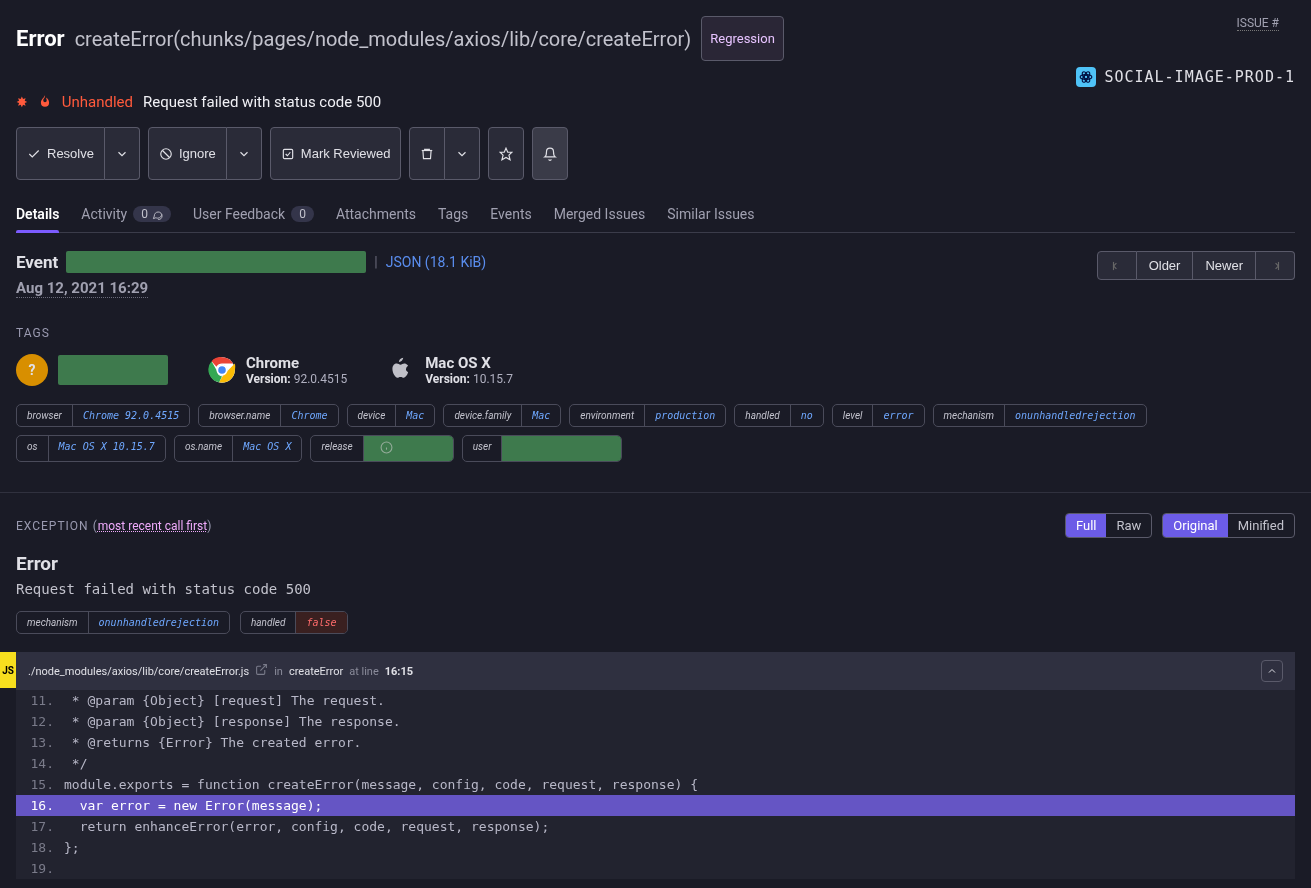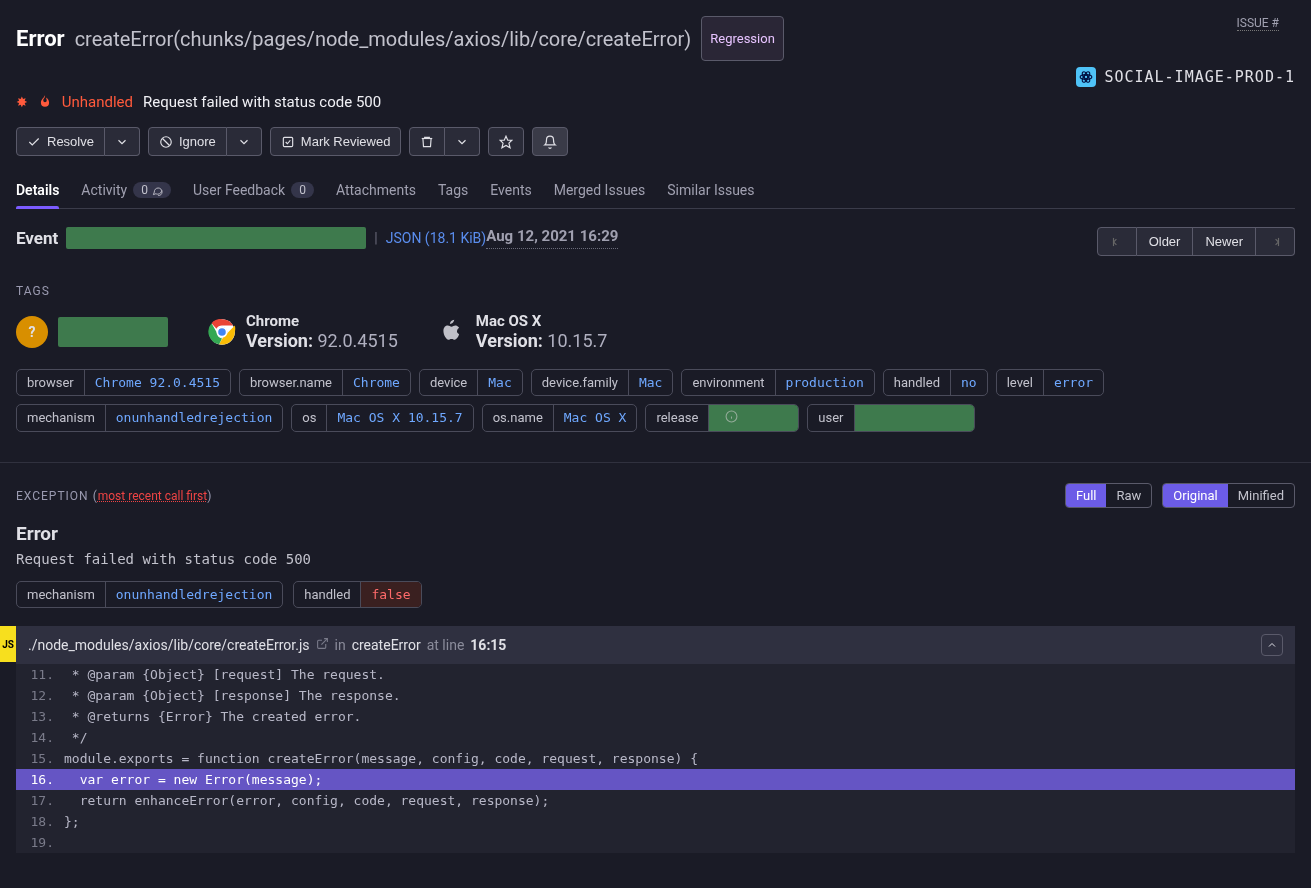--- a/index.html
+++ b/index.html
@@ -32,21 +32,21 @@
 .subhead-row { display: flex; align-items: center; gap: 10px; margin-top: 6px; }
 .fire-icon { color: #ff5a3c; }
 .unhandled { color: #ff5a3c; font-size: 15px; }
 .reason { font-size: 15px; color: #f0f0f5; }
 
 
 .actions { display: flex; gap: 8px; margin: 16px 0; }
 .btn-group { display: flex; }
 .btn {
   border: 1px solid #5a5a6a; background: #2a2b38; color: #e0e0e6;
-  padding: 6px 10px; font-size: 13px; display: inline-flex; align-items: center; gap: 6px;
+  padding: 18px 10px; font-size: 13px; display: inline-flex; align-items: center; gap: 6px;
   cursor: pointer;
 }
 .btn-group .btn { border-radius: 0; }
 .btn-group .btn:first-child { border-radius: 4px 0 0 4px; }
 .btn-group .btn:last-child { border-radius: 0 4px 4px 0; border-left: none; }
 .btn-group .btn:not(:first-child):not(:last-child) { border-left: none; }
 .btn.single { border-radius: 4px; }
 .btn .ico { width: 14px; height: 14px; display: inline-block; }
 .btn.active-bell { background: #3a3b48; }
 
@@ -58,78 +58,78 @@
   content: ""; position: absolute; bottom: -1px; left: 0; right: 0; height: 3px;
   background: #7c5cff; border-radius: 2px 2px 0 0;
 }
 .tab-count {
   background: #34354a; border-radius: 10px; padding: 1px 8px; font-size: 12px; color: #c2c2cc;
   display: inline-flex; align-items: center; gap: 4px;
 }
 
 
 .event-head { display: flex; justify-content: space-between; align-items: flex-start; margin: 18px 0 8px; }
-.event-left { display: flex; }
+.event-left { display: flex; flex-direction: column; gap: 6px; }
 .event-title-row { display: flex; align-items: center; gap: 8px; }
 .event-label { font-weight: 700; font-size: 17px; }
 .redacted { background: #3e7a4d; border-radius: 2px; display: inline-block; }
 .redacted.wide { width: 300px; height: 22px; }
 .sep { color: #6a6b7a; }
 .json-link { color: #5a8dee; cursor: pointer; }
 .timestamp { color: #a0a0b0; border-bottom: 1px dotted #6a6b7a; display: inline-block; width:fit-content; font-size: 15px; font-weight: bold; }
 
 .pager { display: flex; }
 .pager .btn { padding: 6px 12px; }
 .pager .btn.disabled { color: #666; }
 
 
 .section-label { font-size: 12px; letter-spacing: 1px; color: #9a9ab0; margin: 28px 0 14px; }
 .tag-highlights { display: flex; gap: 40px; align-items: center; margin-bottom: 18px; flex-wrap: wrap; }
 .tag-hl { display: flex; align-items: center; gap: 10px; }
 .avatar { width: 32px; height: 32px; border-radius: 50%; background: #d88f00; display: flex; align-items: center; justify-content: center; font-weight: 700; }
 .hl-redacted { width: 110px; height: 30px; background: #3e7a4d; border-radius: 2px; }
 .browser-icon, .os-icon { width: 28px; height: 28px; }
 .hl-text .name { font-weight: 700; font-size: 15px; }
-.hl-text .version { font-size: 18px; color: #b0b0c0; }
+.hl-text .version { font-size: 12px; color: #b0b0c0; }
 .hl-text .version b { color: #e0e0e6; }
 
 .tag-pills { display: flex; flex-wrap: wrap; gap: 8px; }
-.pill { display: inline-flex; border: 1px solid #4a4b5a; border-radius: 5px; overflow: hidden; font-size: 13px; }
+.pill { display: inline-flex; border: 1px solid #4a4b5a; border-radius: 5px; overflow: hidden; font-size: 10px; font-style: italic; }
 .pill .k { padding: 5px 10px; background: transparent; color: #c2c2cc; }
 .pill .v { padding: 5px 10px; border-left: 1px solid #4a4b5a; font-family: "SFMono-Regular", Menlo, monospace; color: #6fa8ff; }
 .pill .v.redact { background: #3e7a4d; width: 90px; }
 .pill .v.redact-wide { width: 120px; }
 .pill .v.url { color: #6fa8ff; display: flex; align-items: center; gap: 6px; }
 .pill .v .info-ico { margin-left: 6px; opacity: 0.6; }
 
 
 .divider { border-top: 1px solid #30313e; margin: 30px -16px 0; padding: 20px 16px 0; }
 .exc-head { display: flex; justify-content: space-between; align-items: center; }
 .exc-title { font-size: 12px; color: #9a9ab0; letter-spacing: 1px; }
-.exc-title .call-order { color: #ef4444; text-decoration: underline dotted; text-transform: none; letter-spacing: 0; margin-top: 9px; }
+.exc-title .call-order { color: #f0abfc; text-decoration: underline dotted; text-transform: none; letter-spacing: 0; margin-top: 9px; }
 .toggle-group { display: flex; border: 1px solid #5a5a6a; border-radius: 4px; overflow: hidden; }
 .toggle-group .tg { padding: 4px 10px; font-size: 13px; cursor: pointer; color: #c2c2cc; }
 .toggle-group .tg.active { background: #6c5ce7; color: #fff; }
 .toggle-row { display: flex; gap: 10px; }
 
 .error-heading { font-size: 19px; font-weight: 700; margin: 14px 0 6px; }
 .error-msg { font-family: "SFMono-Regular", Menlo, monospace; color: #c2c2cc; font-size: 14px; }
 .pill-row2 { display: flex; gap: 10px; margin: 14px 0; }
 .pill.red .v { color: #ff6b6b; background: #3a2020; }
 
 
 .trace { margin-top: 18px; position: relative; }
 .js-badge {
   position: absolute; left: -16px; top: 0; width: 16px; height: 36px;
   background: #f7df1e; color: #000; font-size: 10px; font-weight: 700;
   display: flex; align-items: center; justify-content: center;
 }
 .frame-head {
   background: #2f3040; padding: 8px 12px; display: flex; align-items: center;
-  gap: 6px; font-size: 14px; justify-content: space-between;
+  gap: 6px; font-size: 11px; justify-content: space-between;
 }
 .frame-head-left { display:flex; align-items:center; gap:6px; flex-wrap:wrap; }
 .frame-head .path { color: #e0e0e6; }
 .frame-head .ext-ico { color: #7a7b8a; }
 .frame-head .dim { color: #8a8b9a; text-align: right; }
 .frame-head .fn { color: #e0e0e6; }
 .frame-head .line { font-weight: 700; }
 .collapse-btn {
   width: 22px; height: 22px; border: 1px solid #5a5a6a; border-radius: 4px;
   display: flex; align-items: center; justify-content: center; cursor: pointer;

